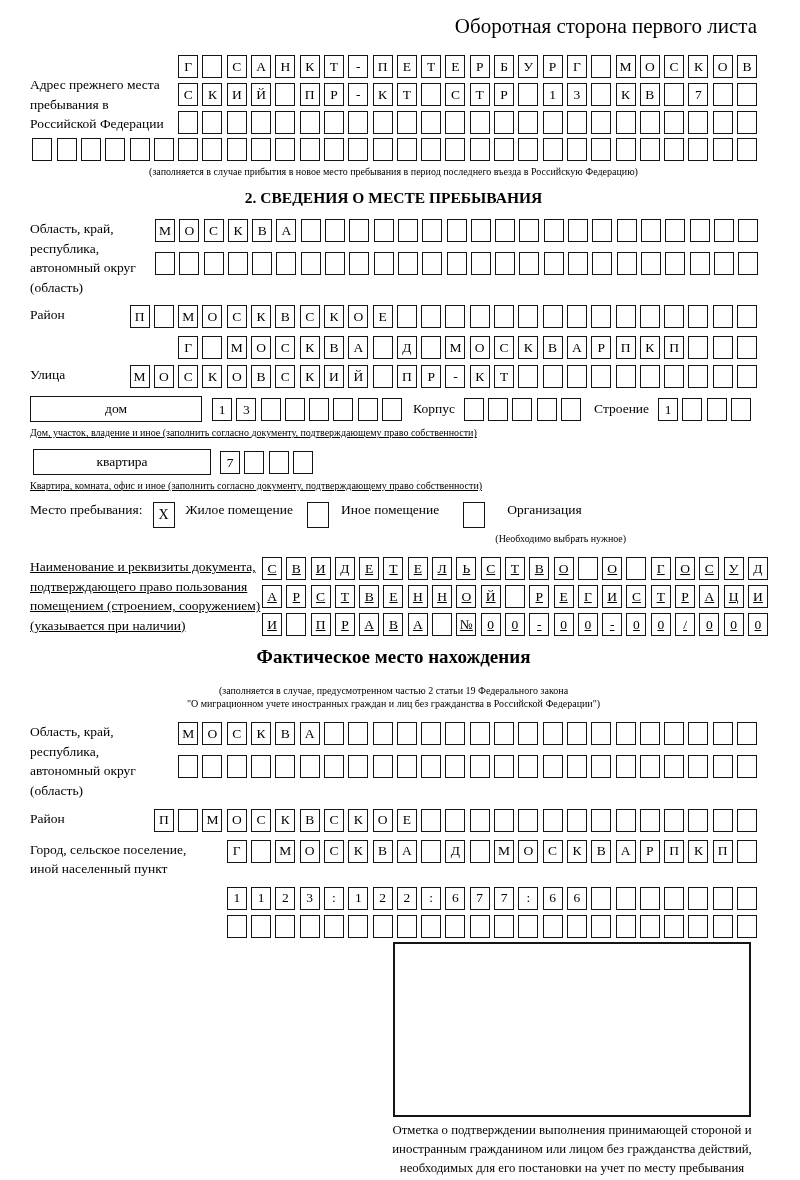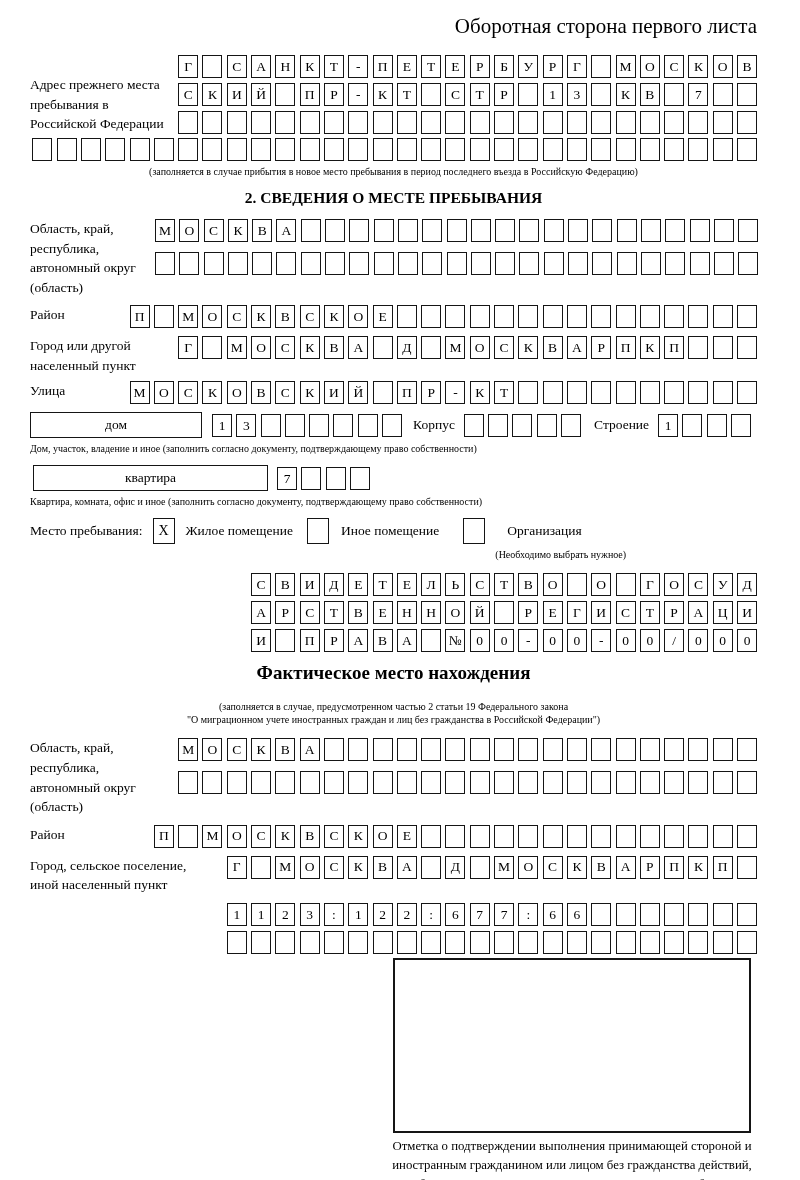--- a/index.html
+++ b/index.html
@@ -18,32 +18,32 @@
     display:flex;align-items:center;justify-content:center;
     font-size:13.5px;line-height:1;background:#fff;
   }
   .stack{display:flex;flex-direction:column;gap:5px;flex:1;}
   .stack-wide{display:flex;flex-direction:column;gap:10px;flex:1;}
   .caption{font-size:10px;line-height:1.3;}
   .caption-center{text-align:center;}
   .sec-title{text-align:center;font-weight:bold;font-size:15.5px;margin:11px 0 12px 0;}
   .sub-title{text-align:center;font-weight:bold;font-size:19px;margin:10px 0 16px 0;}
   .mb4{margin-bottom:4px;align-items:flex-end;} .mb6{margin-bottom:6px;} .mb8{margin-bottom:8px;}
-  .mb10{margin-bottom:10px;} .mb12{margin-bottom:12px;}
+  .mb10{margin-bottom:10px;text-decoration:underline;} .mb12{margin-bottom:12px;}
   .wide-box{
     border:1.6px solid #151515;height:26px;box-sizing:border-box;
     display:flex;align-items:center;justify-content:center;font-size:13.5px;
   }
   .house-row{display:flex;align-items:center;}
   .house-row .row-label{line-height:26px;}
   .chk{
     width:22px;height:26px;border:1.6px solid #151515;box-sizing:border-box;flex:0 0 auto;
     display:flex;align-items:center;justify-content:center;font-size:14px;
   }
-  .stay-row{display:flex;align-items:center;font-size:13.5px;}
+  .stay-row{display:flex;align-items:flex-start;font-size:13.5px;}
   .stamp-box{border:2px solid #151515;box-sizing:border-box;width:358px;height:175px;margin-left:363px;}
   .stamp-caption{width:408px;margin-left:338px;text-align:center;font-size:12.8px;line-height:1.5;margin-top:4px;}
 </style>
 </head>
 <body>
 
 <div class="hdr-note">Оборотная сторона первого листа</div>
 
 <div class="form-row mb4">
   <div class="row-label" style="width:148px;">Адрес прежнего места пребывания в Российской Федерации</div>
@@ -250,21 +250,20 @@
       <div class="cell"></div>
       <div class="cell"></div>
       <div class="cell"></div>
       <div class="cell"></div>
       <div class="cell"></div>
       <div class="cell"></div>
     </div>
 </div>
 
 <div class="form-row mb6">
-  <div class="row-label" style="width:135px;">Город или другой населенный пункт</div>
   <div class="cells">
       <div class="cell">Г</div>
       <div class="cell"></div>
       <div class="cell">М</div>
       <div class="cell">О</div>
       <div class="cell">С</div>
       <div class="cell">К</div>
       <div class="cell">В</div>
       <div class="cell">А</div>
       <div class="cell"></div>
@@ -342,21 +341,21 @@
   <div class="cells-left">
       <div class="cell">1</div>
       <div class="cell"></div>
       <div class="cell"></div>
       <div class="cell"></div>
     </div>
 </div>
 <div class="caption mb10">Дом, участок, владение и иное (заполнить согласно документу, подтверждающему право собственности)</div>
 
 <div class="house-row mb4">
-  <div class="wide-box" style="width:235px;margin-left:3px;">квартира</div>
+  <div class="wide-box" style="width:178px;margin-left:3px;">квартира</div>
   <div class="cells-left" style="margin-left:9px;">
       <div class="cell">7</div>
       <div class="cell"></div>
       <div class="cell"></div>
       <div class="cell"></div>
     </div>
 </div>
 <div class="caption mb10">Квартира, комната, офис и иное (заполнить согласно документу, подтверждающему право собственности)</div>
 
 <div class="stay-row mb4">
@@ -364,20 +363,21 @@
   <span class="chk" style="margin:0 11px 0 10px;">X</span>
   <span>Жилое помещение</span>
   <span class="chk" style="margin:0 12px 0 14px;"></span>
   <span>Иное помещение</span>
   <span class="chk" style="margin:0 22px 0 24px;"></span>
   <span>Организация</span>
 </div>
 <div class="caption caption-center mb12" style="width:82%;text-align:right;">(Необходимо выбрать нужное)</div>
 
 <div class="form-row mb10">
+  <div class="row-label" style="width:232px;">Наименование и реквизиты документа, подтверждающего право пользования помещением (строением, сооружением) (указывается при наличии)</div>
   <div class="stack">
     <div class="cells">
         <div class="cell">С</div>
         <div class="cell">В</div>
         <div class="cell">И</div>
         <div class="cell">Д</div>
         <div class="cell">Е</div>
         <div class="cell">Т</div>
         <div class="cell">Е</div>
         <div class="cell">Л</div>

